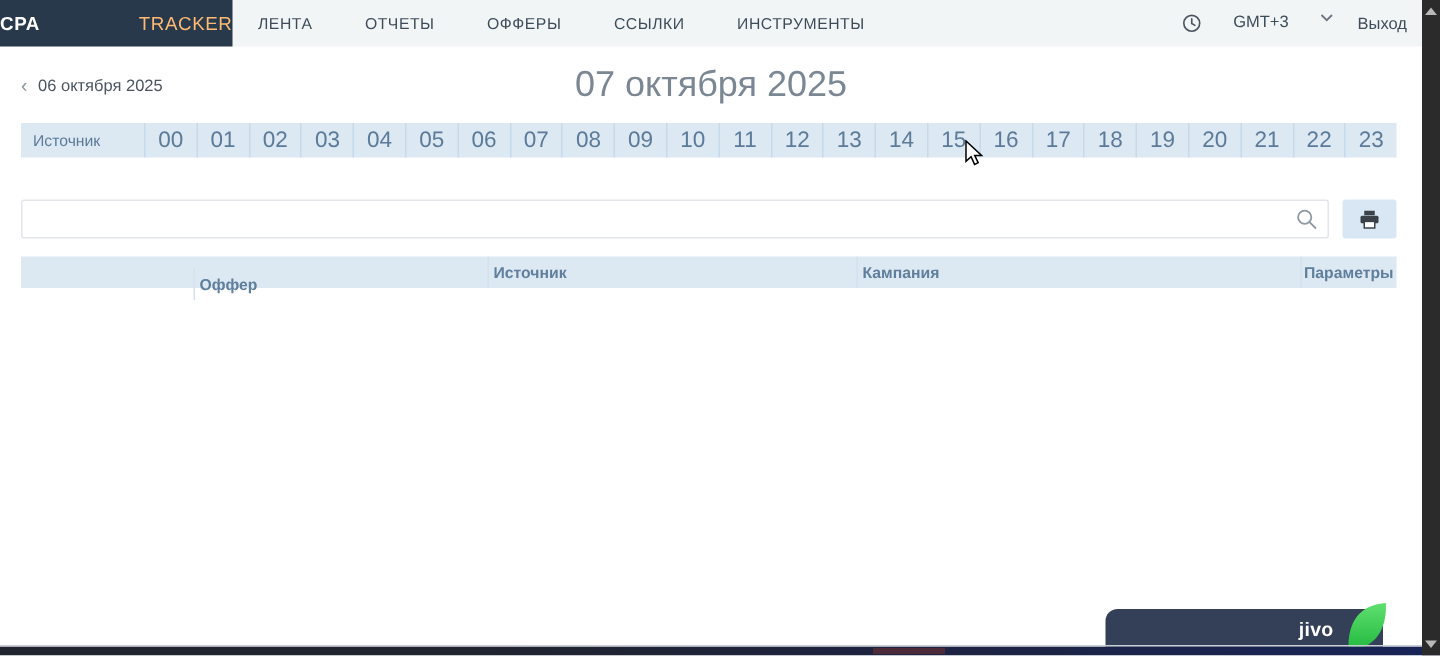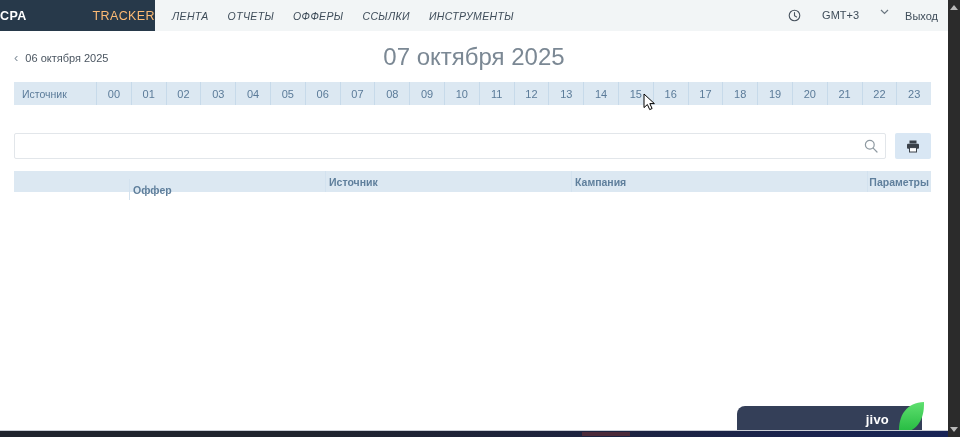--- a/index.html
+++ b/index.html
@@ -13,39 +13,39 @@
 
   
   .topbar { display:flex; align-items:stretch; height:31px; background:var(--topbar_bg,#f2f5f6); }
   .brand {
     width:155px; background:var(--brand_bg,#27394a); color:#fff;
     display:flex; align-items:center; justify-content:space-between;
     font-size:12.5px; letter-spacing:.4px; cursor:pointer;
   }
   .brand .bold { font-weight:700; margin-right:4px; }
   .brand .rest { font-weight:400; color:#fdba74; }
-  .nav { display:flex; align-items:center; gap:19px; padding-left:17px; flex:1;font-style:italic; }
+  .nav { display:flex; align-items:center; gap:35px; padding-left:17px; flex:1; }
   .nav a { font-size:10.5px; color:#3e4c59; text-decoration:none; letter-spacing:.35px; cursor:pointer; }
   .top-right { display:flex; align-items:center; padding-right:10px; font-size:11px; color:#3e4c59; }
   .tz-group { display:flex; align-items:flex-start; gap:21px; cursor:pointer; }
   .logout { margin-left:16px; cursor:pointer; color:#3e4c59; text-decoration:none; }
 
   
   .datebar { position:relative; height:30px; margin-top:11px; }
   .prev-link { position:absolute; left:14px; top:50%; transform:translateY(-50%);
     font-size:11px; color:#4a5560; display:flex; gap:7px; align-items:center; cursor:pointer; text-decoration:none; }
   .prev-chevron { color:#8a97a1; font-size:13px; line-height:1; }
   .page-title { text-align:center; font-size:24px; color:var(--title_text,#7b8894); font-weight:400; line-height:30px; }
 
   
   .hours-row { display:flex; margin:10px 17px 0 14px; height:23px; background:var(--accent_row_bg,#dce8f2); }
   .hours-first { width:82px; display:flex; align-items:center; padding-left:8px;
     font-size:10.5px; color:var(--row_text,#5b7b99); }
   .hour-cell { flex:1; display:flex; align-items:center; justify-content:center;
-    font-size:11px; color:var(--row_text,#5b7b99); border-left:1px solid #c7daea; }
+    font-size:15px; color:var(--row_text,#5b7b99); border-left:1px solid #c7daea; }
 
   
   .search-row { display:flex; margin:28px 17px 0 14px; height:26px; gap:9px; }
   .search-box { position:relative; flex:1; }
   .search-input { width:100%; height:26px; border:1px solid #e2e6ea; border-radius:2px;
     padding:0 28px 0 8px; font-size:12px; color:#333; outline:none; font-family:inherit; }
   .search-icon { position:absolute; right:8px; top:6px; pointer-events:none; }
   .print-btn { width:36px; height:26px; background:#d9e7f4; border:none; border-radius:2px;
     display:flex; align-items:center; justify-content:center; cursor:pointer; }
 

